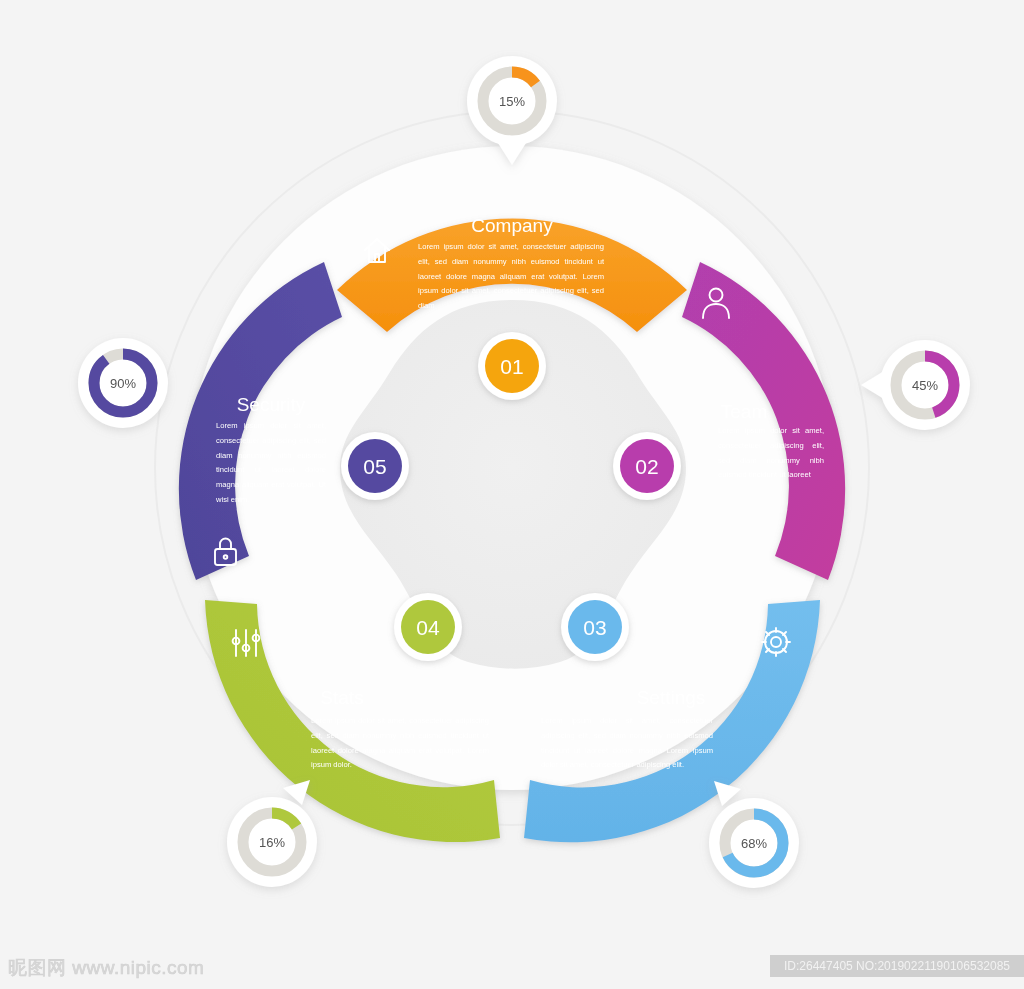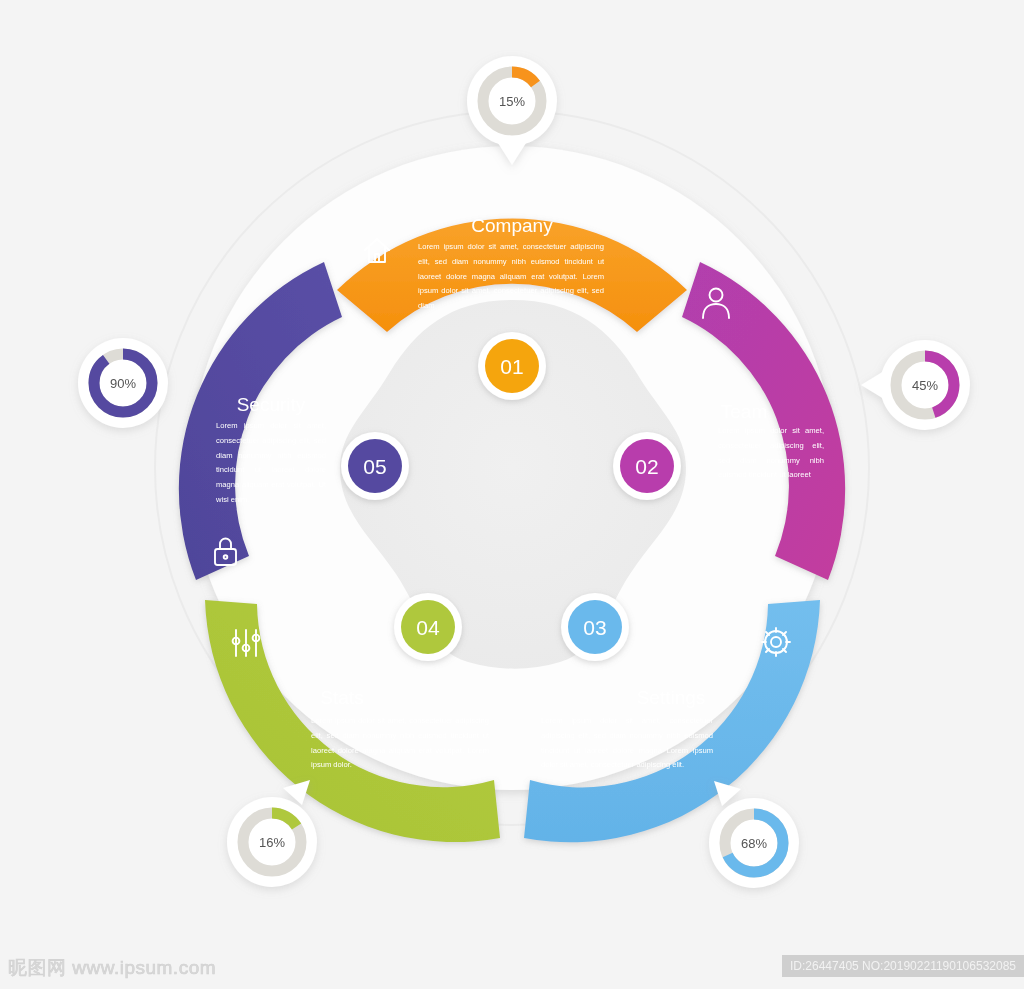--- a/index.html
+++ b/index.html
@@ -57,21 +57,21 @@
     -webkit-text-stroke: 0.6px #d0d0d0;
   }
   #idstrip {
     position: absolute;
     right: 0px;
     bottom: 12px;
     background: #cfcfcf;
     color: #f2f2f2;
     font-family: "Liberation Sans", sans-serif;
     font-size: 12px;
-    padding: 4px 8px;
+    padding: 4px 14px;
     white-space: nowrap;
   }
 </style>
 </head>
 <body>
 
 <div id="stage">
 
   <svg id="wheel" viewBox="0 0 1024 989">
     <defs>
@@ -279,16 +279,16 @@
     <g filter="url(#badgeShadow)">
       <path d="M 165 385 L 142 371 L 142 399 Z" fill="#ffffff"></path>
       <circle cx="123" cy="383" r="45" fill="#ffffff"></circle>
       <circle cx="123" cy="383" r="29" fill="none" stroke="#dedcd6" stroke-width="11"></circle>
       <circle cx="123" cy="383" r="29" fill="none" stroke="#544AA0" stroke-width="11" stroke-dasharray="164 18.2" transform="rotate(-90 123 383)"></circle>
       <text class="badge-text" x="123" y="388" text-anchor="middle">90%</text>
     </g>
 
   </svg>
 
-  <div id="watermark">昵图网 www.ipsum.com</div>
+  <div id="watermark">昵图网 www.nipic.com</div>
   <div id="idstrip">ID:26447405 NO:20190221190106532085</div>
 
 </div>
 
 </body></html>

